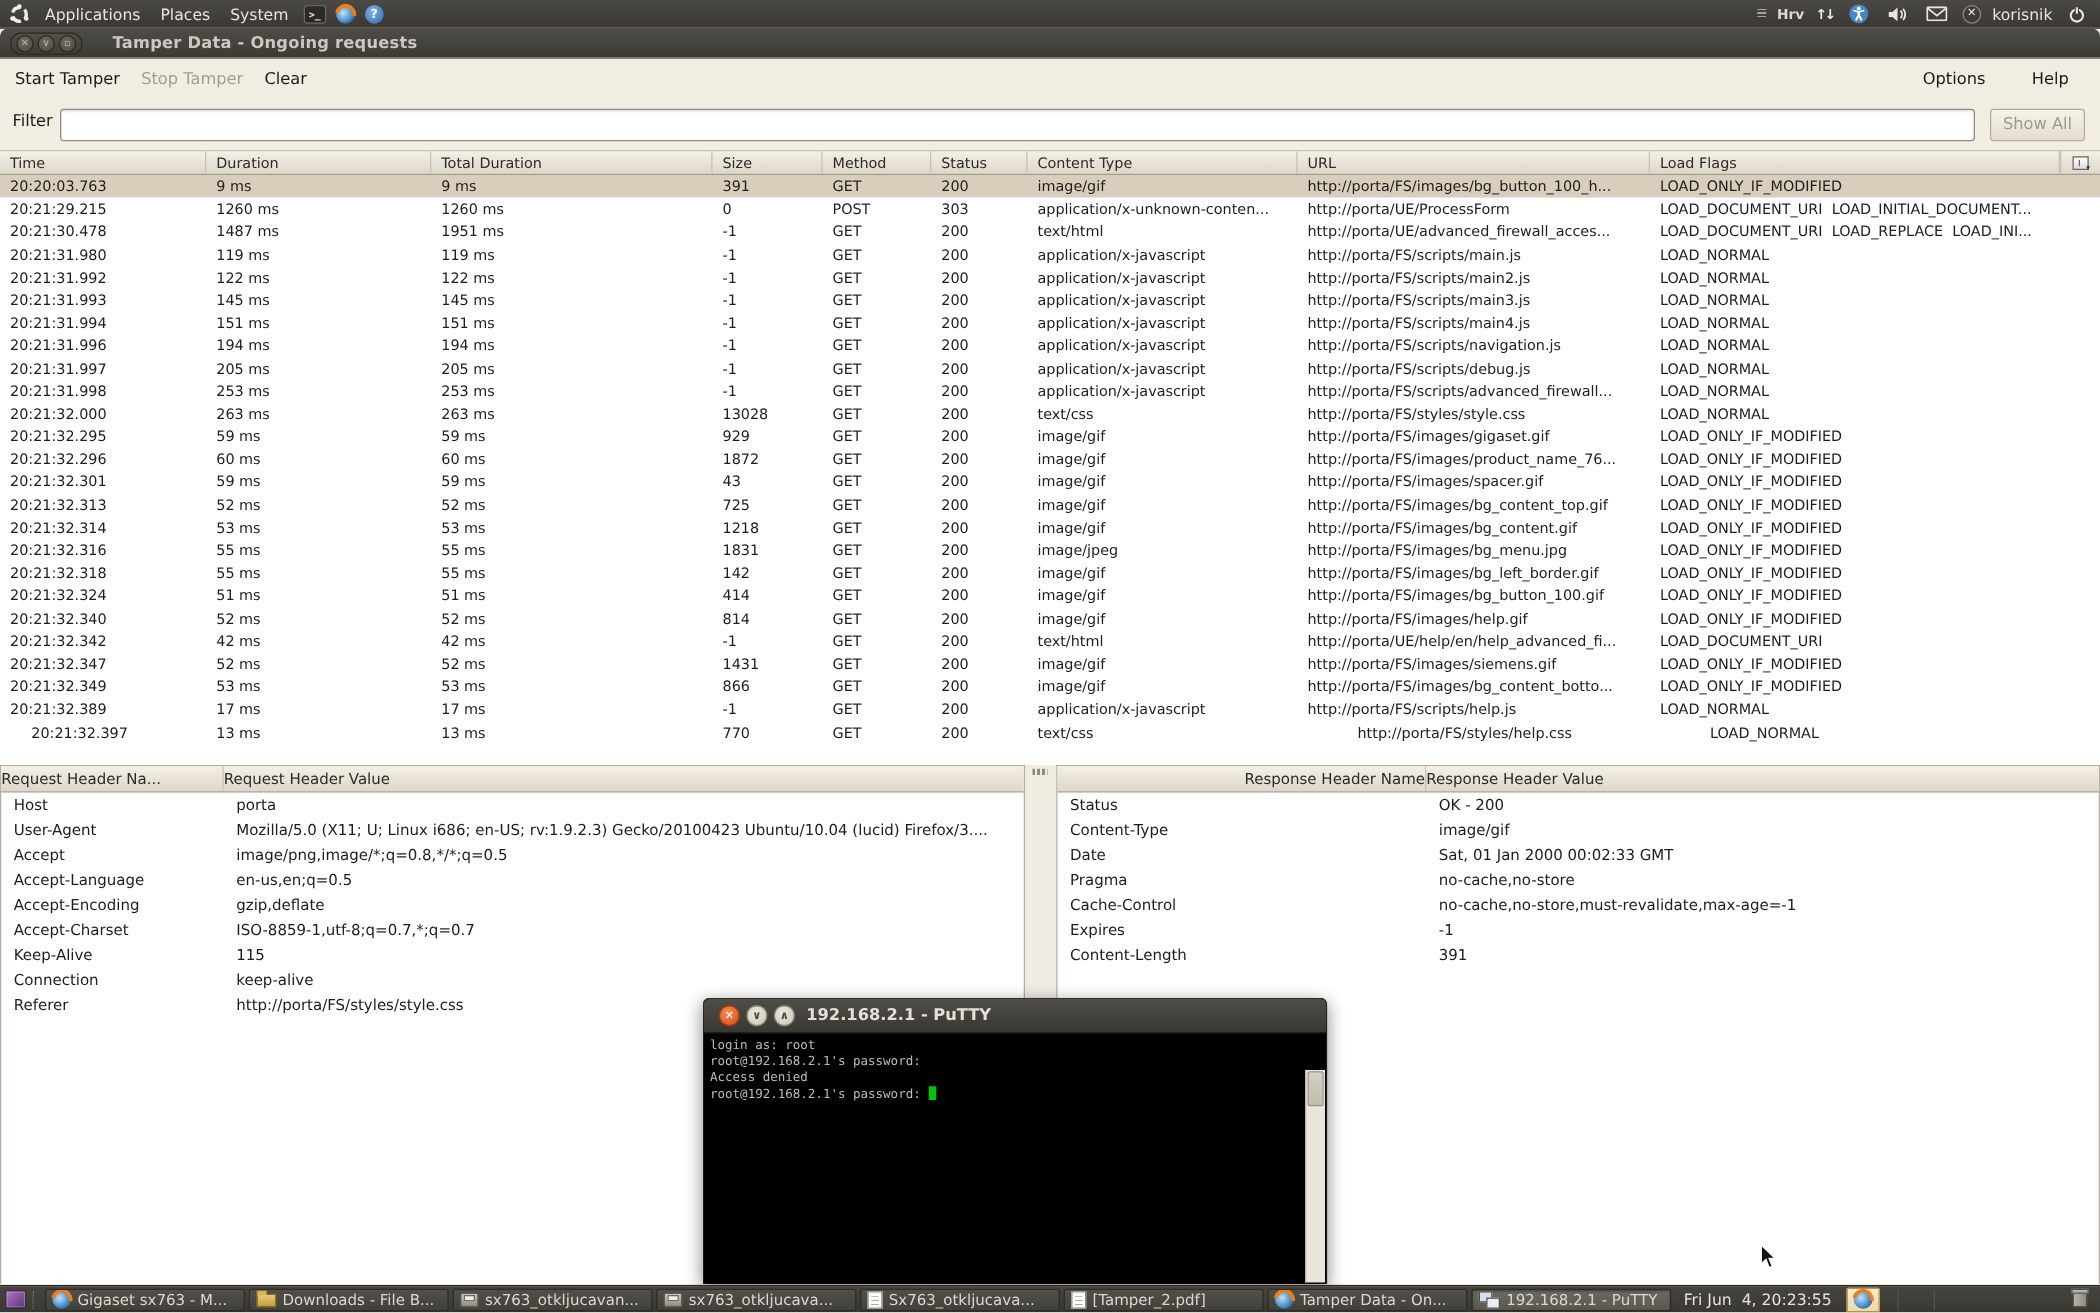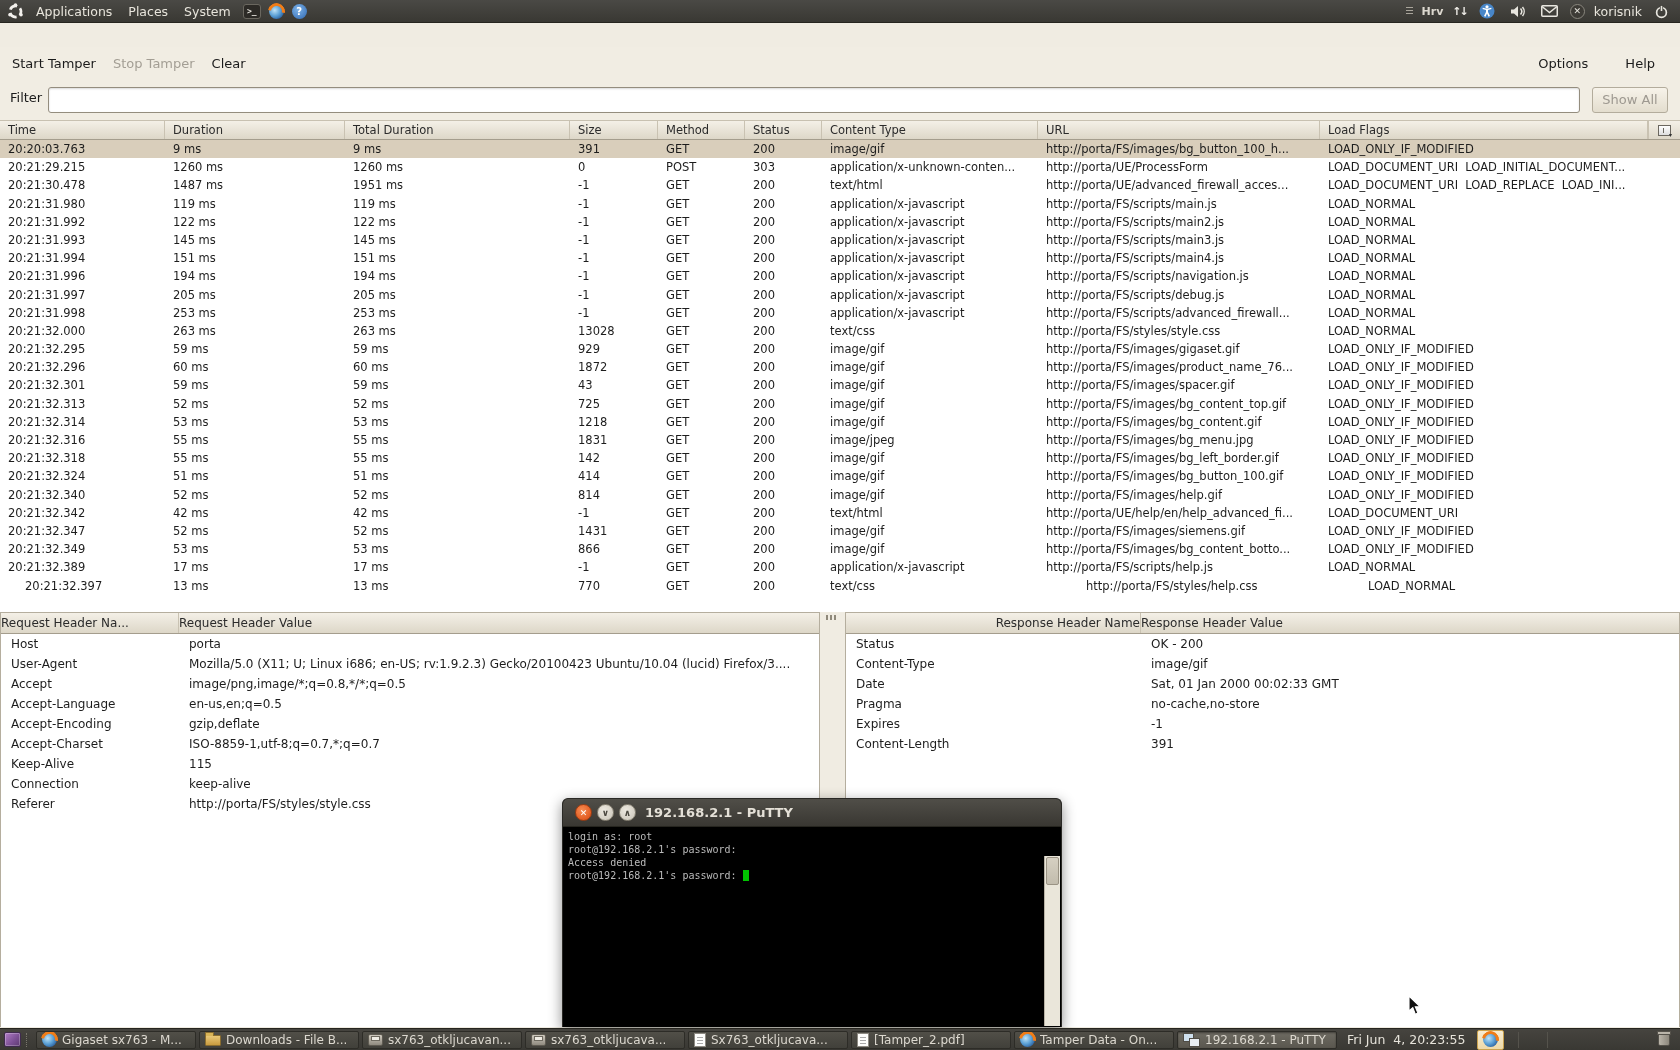--- a/index.html
+++ b/index.html
@@ -225,20 +225,28 @@
       <span class="panel-icon">
         <svg width="15" height="15" viewBox="0 0 16 16">
           <circle cx="8" cy="9" r="5.2" fill="none" stroke="#e8e6df" stroke-width="1.8"></circle>
           <line x1="8" y1="1.5" x2="8" y2="7" stroke="#393833" stroke-width="3.4"></line>
           <line x1="8" y1="2" x2="8" y2="7.5" stroke="#e8e6df" stroke-width="1.8"></line>
         </svg>
       </span>
     </div>
   </div>
 
+  <div id="titlebar">
+    <div id="win-buttons">
+      <span class="win-btn wb-close"></span>
+      <span class="win-btn wb-min"></span>
+      <span class="win-btn wb-max"></span>
+    </div>
+    <span id="window-title">Tamper Data - Ongoing requests</span>
+  </div>
 
   <div id="menubar">
     <span class="menu-item">Start Tamper</span>
     <span class="menu-item disabled">Stop Tamper</span>
     <span class="menu-item">Clear</span>
     <span class="menu-right">
       <span class="menu-item">Options</span>
       <span class="menu-item">Help</span>
     </span>
   </div>
@@ -609,20 +617,24 @@
         </div>
         <div class="pane-row">
           <div class="p-cell" style="width: 295px;">Date</div>
           <div class="p-cell grow">Sat, 01 Jan 2000 00:02:33 GMT</div>
         </div>
         <div class="pane-row">
           <div class="p-cell" style="width: 295px;">Pragma</div>
           <div class="p-cell grow">no-cache,no-store</div>
         </div>
         <div class="pane-row">
+          <div class="p-cell" style="width: 295px;">Cache-Control</div>
+          <div class="p-cell grow">no-cache,no-store,must-revalidate,max-age=-1</div>
+        </div>
+        <div class="pane-row">
           <div class="p-cell" style="width: 295px;">Expires</div>
           <div class="p-cell grow">-1</div>
         </div>
         <div class="pane-row">
           <div class="p-cell" style="width: 295px;">Content-Length</div>
           <div class="p-cell grow">391</div>
         </div>
       </div>
   </div>
 

